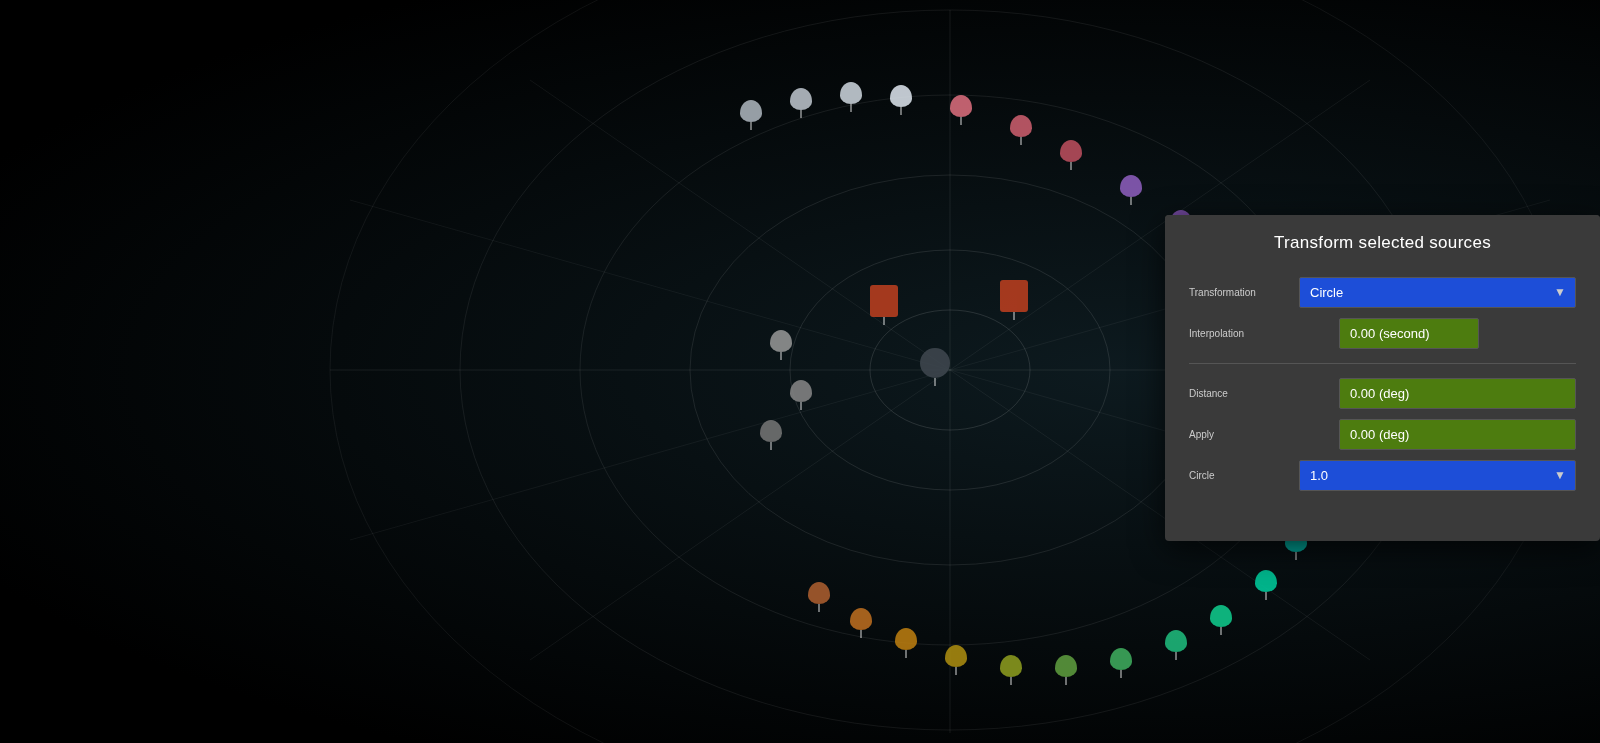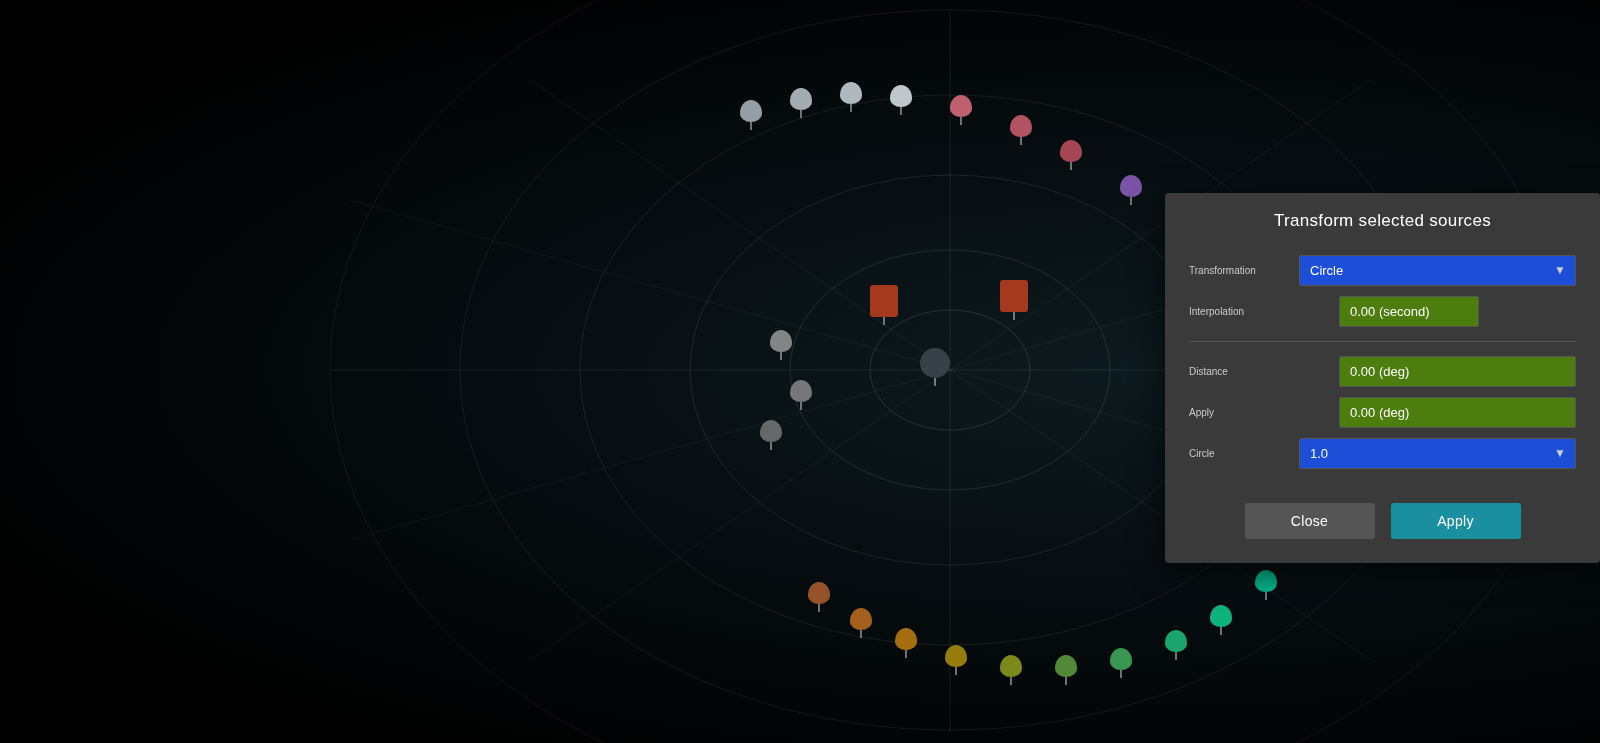--- a/index.html
+++ b/index.html
@@ -303,18 +303,14 @@
             <option>0.5</option>
             <option>0.25</option>
             <option>2.0</option>
           </select>
           <span class="select-arrow">▼</span>
         </div>
       </div>
 
     </div>
 
-    <div class="modal-footer">
-      <button class="btn-close">Close</button>
-      <button class="btn-apply">Apply</button>
-    </div>
   </div>
 </div>
 
 </body></html>

